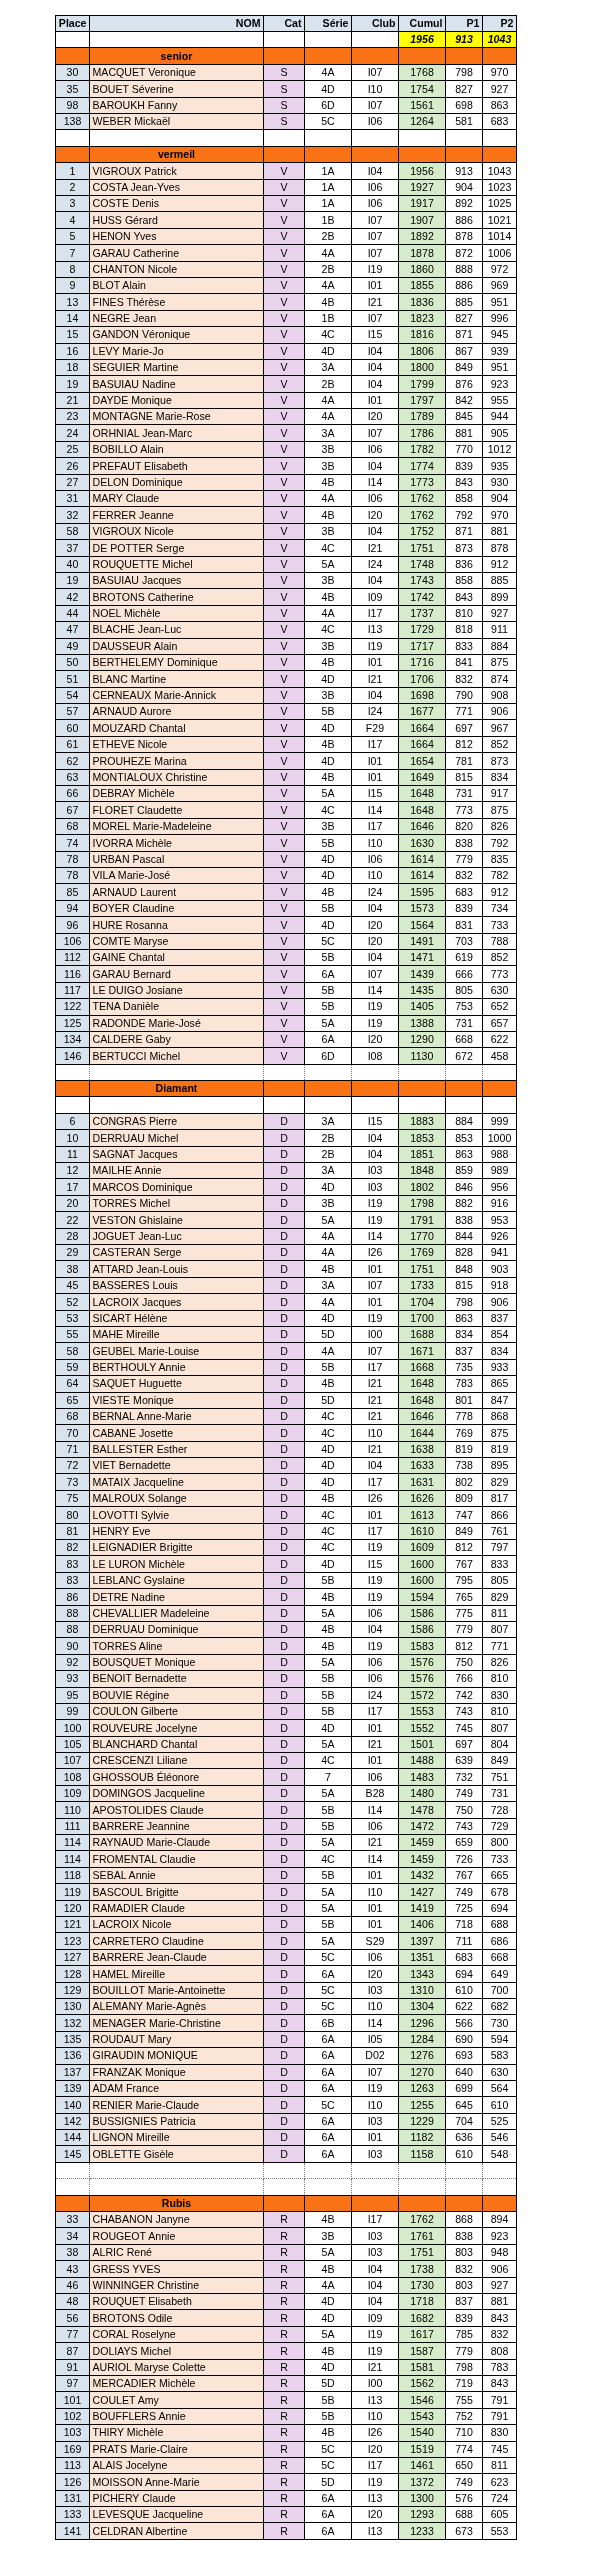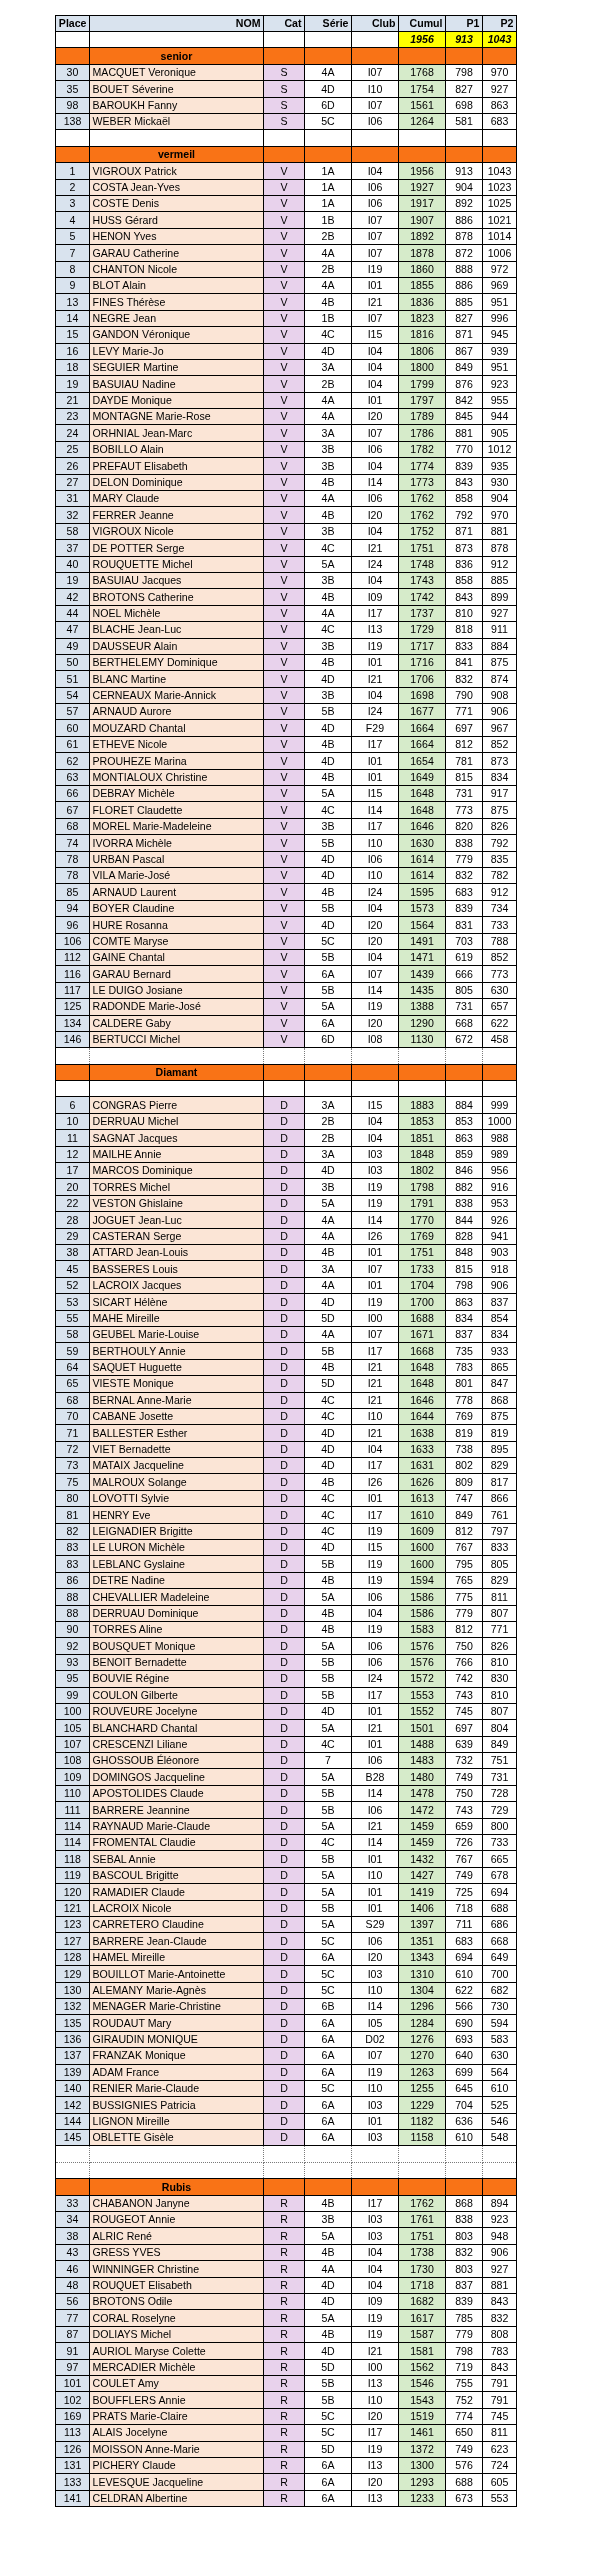--- a/index.html
+++ b/index.html
@@ -646,20 +646,30 @@
           <td class="c-place">117</td>
           <td class="c-nom">LE DUIGO Josiane</td>
           <td class="c-cat">V</td>
           <td class="c-serie">5B</td>
           <td class="c-club">I14</td>
           <td class="c-cumul">1435</td>
           <td class="c-p1">805</td>
           <td class="c-p2">630</td>
         </tr>
         <tr class="datarow">
+          <td class="c-place">122</td>
+          <td class="c-nom">TENA Danièle</td>
+          <td class="c-cat">V</td>
+          <td class="c-serie">5B</td>
+          <td class="c-club">I19</td>
+          <td class="c-cumul">1405</td>
+          <td class="c-p1">753</td>
+          <td class="c-p2">652</td>
+        </tr>
+        <tr class="datarow">
           <td class="c-place">125</td>
           <td class="c-nom">RADONDE Marie-José</td>
           <td class="c-cat">V</td>
           <td class="c-serie">5A</td>
           <td class="c-club">I19</td>
           <td class="c-cumul">1388</td>
           <td class="c-p1">731</td>
           <td class="c-p2">657</td>
         </tr>
         <tr class="datarow">
@@ -1504,20 +1514,30 @@
         </tr>
         <tr class="datarow">
           <td class="c-place">102</td>
           <td class="c-nom">BOUFFLERS Annie</td>
           <td class="c-cat">R</td>
           <td class="c-serie">5B</td>
           <td class="c-club">I10</td>
           <td class="c-cumul">1543</td>
           <td class="c-p1">752</td>
           <td class="c-p2">791</td>
+        </tr>
+        <tr class="datarow">
+          <td class="c-place">103</td>
+          <td class="c-nom">THIRY Michèle</td>
+          <td class="c-cat">R</td>
+          <td class="c-serie">4B</td>
+          <td class="c-club">I26</td>
+          <td class="c-cumul">1540</td>
+          <td class="c-p1">710</td>
+          <td class="c-p2">830</td>
         </tr>
         <tr class="datarow">
           <td class="c-place">169</td>
           <td class="c-nom">PRATS Marie-Claire</td>
           <td class="c-cat">R</td>
           <td class="c-serie">5C</td>
           <td class="c-club">I20</td>
           <td class="c-cumul">1519</td>
           <td class="c-p1">774</td>
           <td class="c-p2">745</td>

